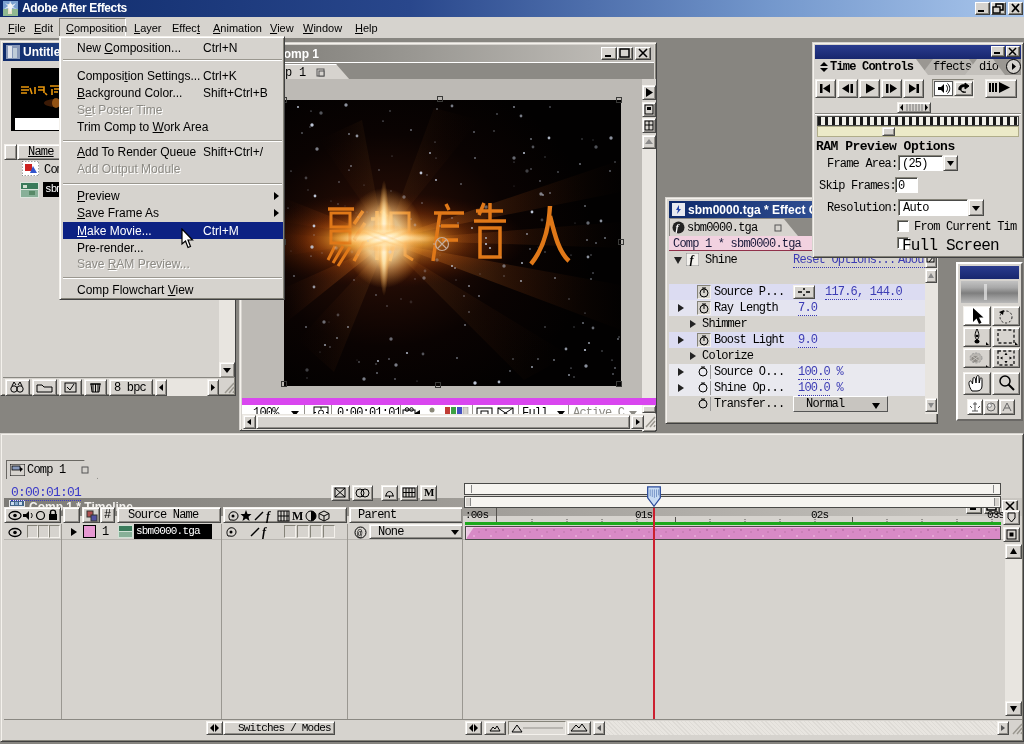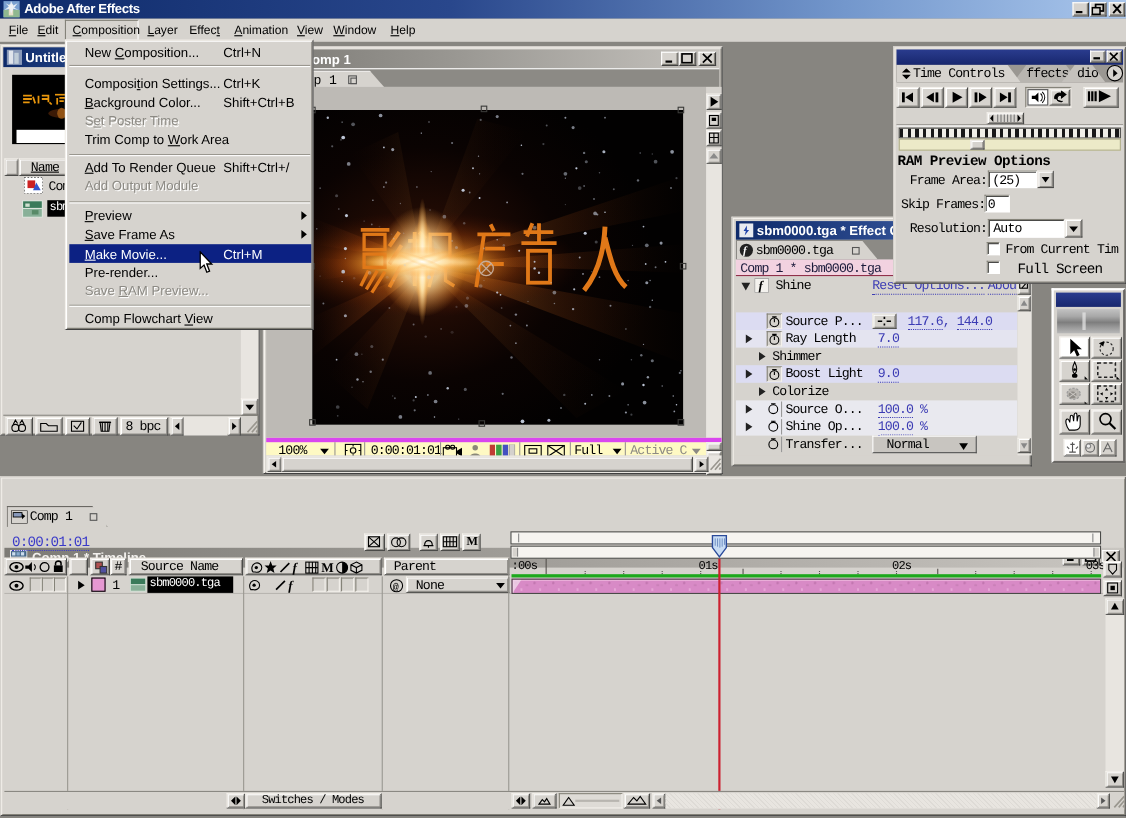--- a/index.html
+++ b/index.html
@@ -520,21 +520,21 @@
         </svg>
       </div>
     <div class="abs" style="left:0;top:70px;width:14px;height:269px;background:#e8e5e0;"></div>
     <div class="abs raised" style="left:0px;top:339px;width:14px;height:14px;">
         <svg width="12" height="12">
           <path d="M6 9 L10 4 L2 4 Z" fill="#8a8a8a"></path>
         </svg>
       </div>
   </div>
 
-  <div class="abs" style="left:2px;top:355px;width:414px;height:16px;background:#fef9c3;border-top:4px solid #d946ef;font-size:12px;text-align:center;">
+  <div class="abs" style="left:2px;top:355px;width:414px;height:16px;background:#ffffff;border-top:7px solid #d946ef;font-size:12px;text-align:center;">
     <span class="mono abs" style="left:11px;top:1px;">100%</span>
       <svg class="abs" style="left:48px;top:5px" width="10" height="8">
         <path d="M1 1 L9 1 L5 6 Z" fill="#000"></path>
       </svg>
     <svg class="abs" style="left:70px;top:1px" width="18" height="14">
         <rect x="2" y="1" width="14" height="11" fill="none" stroke="#000"></rect>
         <path d="M9 1 L9 3 M9 10 L9 12 M2 6.5 L4 6.5 M14 6.5 L16 6.5" stroke="#000"></path>
         <circle cx="9" cy="6.5" r="2.5" fill="none" stroke="#000"></circle>
       </svg>
     <div class="abs" style="left:62px;top:0px;width:1px;height:16px;background:#98958f;"></div>
@@ -843,21 +843,21 @@
         <path d="M7.5 10 L11 4 L4 4 Z" fill="#000"></path>
       </svg>
     </div>
 
   <div class="abs" style="left:3px;top:285px;width:1018px;height:17px;border-top:1px solid #8a8882;background:#d6d3ce;">
     <div class="abs raised" style="left:202px;top:1px;width:17px;height:14px;">
         <svg width="15" height="12">
           <path d="M7 2 L3 6 L7 10 Z M8 2 L12 6 L8 10 Z" fill="#000"></path>
         </svg>
       </div>
-    <div class="abs raised" style="left:219px;top:1px;width:124px;height:14px;">
+    <div class="abs raised" style="left:219px;top:1px;width:112px;height:14px;">
         <span class="mono" style="position:absolute;left:14px;top:0;font-size:11px;">Switches / Modes</span>
       </div>
     <div class="abs raised" style="left:461px;top:1px;width:17px;height:14px;">
         <svg width="15" height="12">
           <path d="M7 2 L3 6 L7 10 Z M8 2 L12 6 L8 10 Z" fill="#000"></path>
         </svg>
       </div>
     <div class="abs raised" style="left:480px;top:1px;width:22px;height:14px;">
         <svg width="20" height="12">
           <path d="M5 9 L8 5 L10 7 L12 4 L15 9 Z" fill="none" stroke="#000"></path>
@@ -1070,21 +1070,21 @@
       </div>
   </div>
 
   <div class="abs" style="left:2px;top:16px;width:206px;height:16px;background:#9a9792;">
     <div class="abs" style="left:106px;top:0px;width:56px;height:16px;background:#b8b5b0;clip-path:polygon(12px 0,48px 0,60px 100%,0 100%);">
         <span class="mono" style="position:absolute;left:12px;top:1px;font-size:12px;">ffects</span>
       </div>
     <div class="abs" style="left:150px;top:0px;width:40px;height:16px;background:#c4c1bc;clip-path:polygon(12px 0,28px 0,40px 100%,0 100%);">
         <span class="mono" style="position:absolute;left:14px;top:1px;font-size:12px;">dio</span>
       </div>
-    <div class="abs" style="left:0px;top:0px;width:113px;height:16px;background:#d6d3ce;clip-path:polygon(0 0,101px 0,113px 100%,0 100%);">
+    <div class="abs" style="left:0px;top:0px;width:113px;height:16px;background:#d6d3ce;clip-path:polygon(0 0,101px 0,113px 100%,0 100%);font-weight:bold;">
       <svg class="abs" style="left:4px;top:3px" width="10" height="10">
           <path d="M5 0 L9 4 L1 4 Z M5 10 L9 6 L1 6 Z" fill="#000"></path>
         </svg>
       <span class="mono" style="position:absolute;left:15px;top:1px;font-size:12px;">Time Controls</span>
     </div>
     <div class="abs" style="left:191px;top:0px;width:15px;height:15px;background:#d6d3ce;border-radius:8px;border:1px solid #000;">
         <svg width="13" height="13">
           <path d="M5 3 L9 6.5 L5 10 Z" fill="#000"></path>
         </svg>
       </div>
@@ -1173,21 +1173,21 @@
       <span class="mono" style="position:absolute;left:4px;top:1px;font-size:12px;">Auto</span>
     </div>
   <div class="abs raised" style="left:155px;top:156px;width:16px;height:17px;">
       <svg width="14" height="15">
         <path d="M3 6 L11 6 L7 11 Z" fill="#000"></path>
       </svg>
     </div>
   <div class="abs" style="left:84px;top:177px;width:12px;height:12px;background:#fff;border:1px solid;border-color:#858379 #fff #fff #858379;box-shadow:inset 1px 1px 0 #4a4a48;"></div>
   <div class="abs mono" style="left:101px;top:177px;font-size:12px;white-space:nowrap;">From Current Tim</div>
   <div class="abs" style="left:84px;top:194px;width:12px;height:12px;background:#fff;border:1px solid;border-color:#858379 #fff #fff #858379;box-shadow:inset 1px 1px 0 #4a4a48;"></div>
-  <div class="abs mono" style="left:112px;top:194px;font-size:13px;">Full Screen</div>
+  <div class="abs mono" style="left:89px;top:194px;font-size:16px;">Full Screen</div>
 </div>
 
 <div class="abs" style="left:956px;top:262px;width:67px;height:159px;background:#d6d3ce;border:2px solid;border-color:#fff #6a6865 #6a6865 #fff;z-index:35;">
   <div class="abs" style="left:2px;top:2px;width:59px;height:13px;background:linear-gradient(180deg,#2a3c8e,#18276e);"></div>
   <div class="abs" style="left:3px;top:17px;width:57px;height:22px;background:linear-gradient(180deg,#c2c2c2 0%,#a8a8a8 30%,#7e7e7e 55%,#999 75%,#b8b8b8 100%);"></div>
   <div class="abs" style="left:26px;top:20px;width:3px;height:16px;background:#e8e8e8;opacity:0.7;"></div>
 
   <div class="abs raised" style="left:5px;top:42px;width:28px;height:20px;background:#fff;">
       <svg width="26" height="18">
         <path d="M9 1 L9 15 L12.5 11.5 L15 17 L17.5 15.8 L15 10.5 L19.5 10.5 Z" fill="#000"></path>

